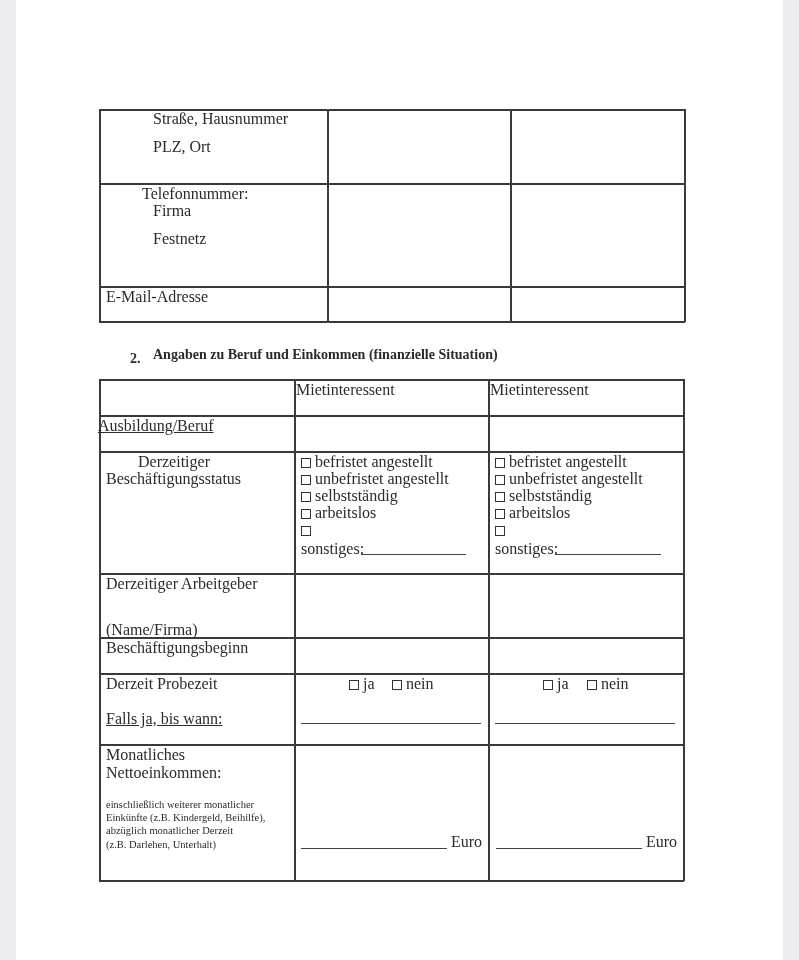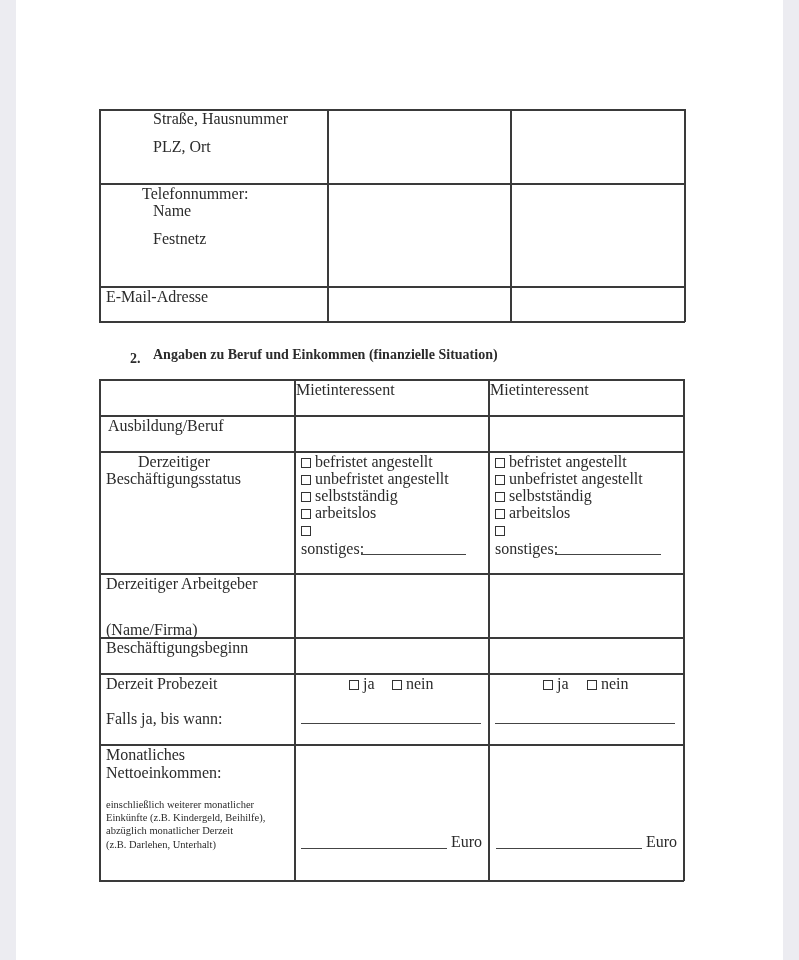--- a/index.html
+++ b/index.html
@@ -43,21 +43,21 @@
   <div class="hl" style="left:99px; top:321px; width:586px;"></div>
 
   <div class="vl" style="left:99px; top:109px; height:213px;"></div>
   <div class="vl" style="left:327px; top:109px; height:213px;"></div>
   <div class="vl" style="left:510px; top:109px; height:213px;"></div>
   <div class="vl" style="left:684px; top:109px; height:213px;"></div>
 
   <div class="txt" style="left:153px; top:110px;">Straße, Hausnummer</div>
   <div class="txt" style="left:153px; top:138px;">PLZ, Ort</div>
   <div class="txt" style="left:106px; top:185px;margin-left:36px;">Telefonnummer:</div>
-  <div class="txt" style="left:153px; top:202px;">Name</div>
+  <div class="txt" style="left:153px; top:202px;">Firma</div>
   <div class="txt" style="left:153px; top:230px;">Festnetz</div>
   <div class="txt" style="left:106px; top:288px;">E-Mail-Adresse</div>
 
   <div style="position:absolute; left:329px; top:111px; width:180px; height:72px;"></div>
   <div style="position:absolute; left:512px; top:111px; width:171px; height:72px;"></div>
   <div style="position:absolute; left:329px; top:185px; width:180px; height:100px;"></div>
   <div style="position:absolute; left:512px; top:185px; width:171px; height:100px;"></div>
   <div style="position:absolute; left:329px; top:288px; width:180px; height:32px;"></div>
   <div style="position:absolute; left:512px; top:288px; width:171px; height:32px;"></div>
 </div>
@@ -77,21 +77,21 @@
   <div class="hl" style="left:99px; top:880px; width:585px;"></div>
 
   <div class="vl" style="left:99px; top:379px; height:502px;"></div>
   <div class="vl" style="left:294px; top:379px; height:502px;"></div>
   <div class="vl" style="left:488px; top:379px; height:502px;"></div>
   <div class="vl" style="left:683px; top:379px; height:502px;"></div>
 
   <div class="txt center" style="left:296px; top:381px; width:192px;">Mietinteressent</div>
   <div class="txt center" style="left:490px; top:381px; width:193px;">Mietinteressent</div>
 
-  <div class="txt" style="left:108px; top:417px;">Ausbildung/Beruf</div>
+  <div class="txt" style="left:98px; top:417px;text-decoration:underline;">Ausbildung/Beruf</div>
   <div style="position:absolute; left:296px; top:417px; width:191px; height:33px;"></div>
   <div style="position:absolute; left:490px; top:417px; width:192px; height:33px;"></div>
 
   <div class="txt" style="left:106px; top:453px;margin-left:32px;">Derzeitiger</div>
   <div class="txt" style="left:106px; top:470px;">Beschäftigungsstatus</div>
 
   <div class="txt" style="left:301px; top:453px;"><span class="cb"></span><span>befristet angestellt</span></div>
   <div class="txt" style="left:301px; top:470px;"><span class="cb"></span><span>unbefristet angestellt</span></div>
   <div class="txt" style="left:301px; top:487px;"><span class="cb"></span><span>selbstständig</span></div>
   <div class="txt" style="left:301px; top:504px;"><span class="cb"></span><span>arbeitslos</span></div>
@@ -115,21 +115,21 @@
   <div class="txt" style="left:106px; top:639px;">Beschäftigungsbeginn</div>
   <div style="position:absolute; left:296px; top:639px; width:191px; height:33px;"></div>
   <div style="position:absolute; left:490px; top:639px; width:192px; height:33px;"></div>
 
   <div class="txt" style="left:106px; top:675px;">Derzeit Probezeit</div>
   <div class="txt" style="left:349px; top:675px;"><span class="cb"></span><span>ja</span></div>
   <div class="txt" style="left:392px; top:675px;"><span class="cb"></span><span>nein</span></div>
   <div class="txt" style="left:543px; top:675px;"><span class="cb"></span><span>ja</span></div>
   <div class="txt" style="left:587px; top:675px;"><span class="cb"></span><span>nein</span></div>
 
-  <div class="txt" style="left:106px; top:710px;">Falls ja, bis wann:</div>
+  <div class="txt" style="left:106px; top:710px;text-decoration:underline;">Falls ja, bis wann:</div>
   <div class="uline" style="left:301px; top:723px; width:180px;"></div>
   <div class="uline" style="left:495px; top:723px; width:180px;"></div>
 
   <div class="txt" style="left:106px; top:746px;">Monatliches</div>
   <div class="txt" style="left:106px; top:764px;">Nettoeinkommen:</div>
   <div class="txt small" style="left:106px; top:798px;">einschließlich weiterer monatlicher</div>
   <div class="txt small" style="left:106px; top:811px;">Einkünfte (z.B. Kindergeld, Beihilfe),</div>
   <div class="txt small" style="left:106px; top:824px;">abzüglich monatlicher Derzeit</div>
   <div class="txt small" style="left:106px; top:838px;">(z.B. Darlehen, Unterhalt)</div>
 

